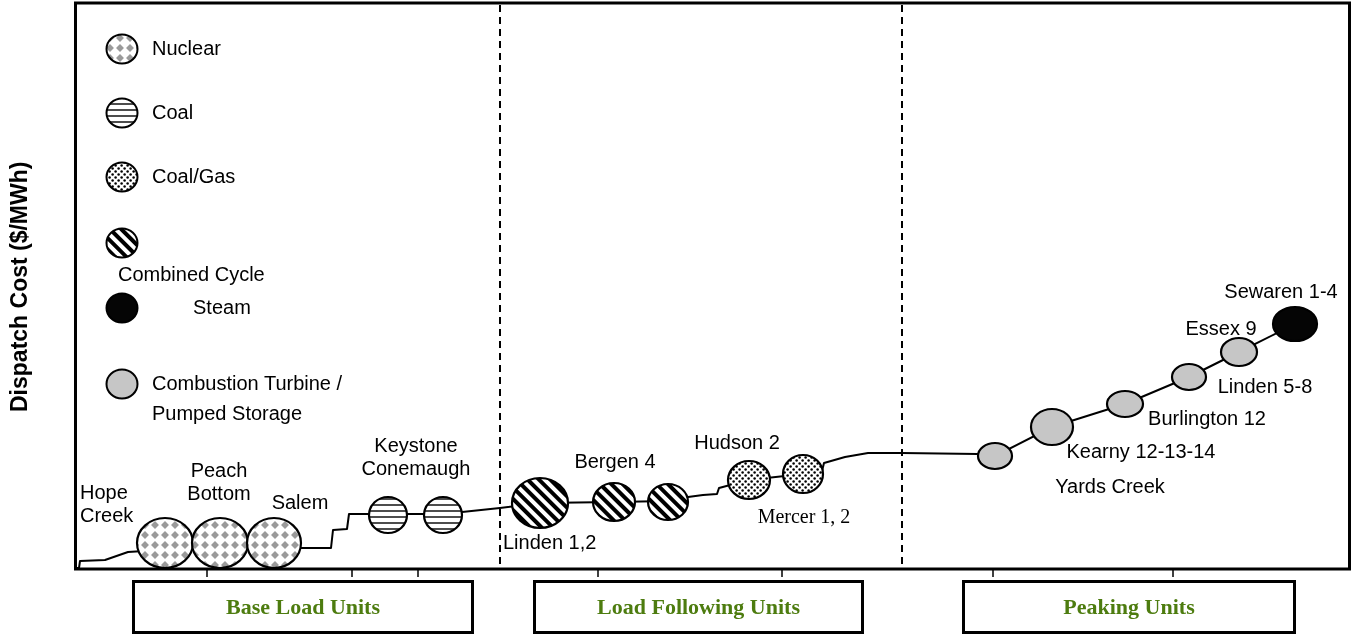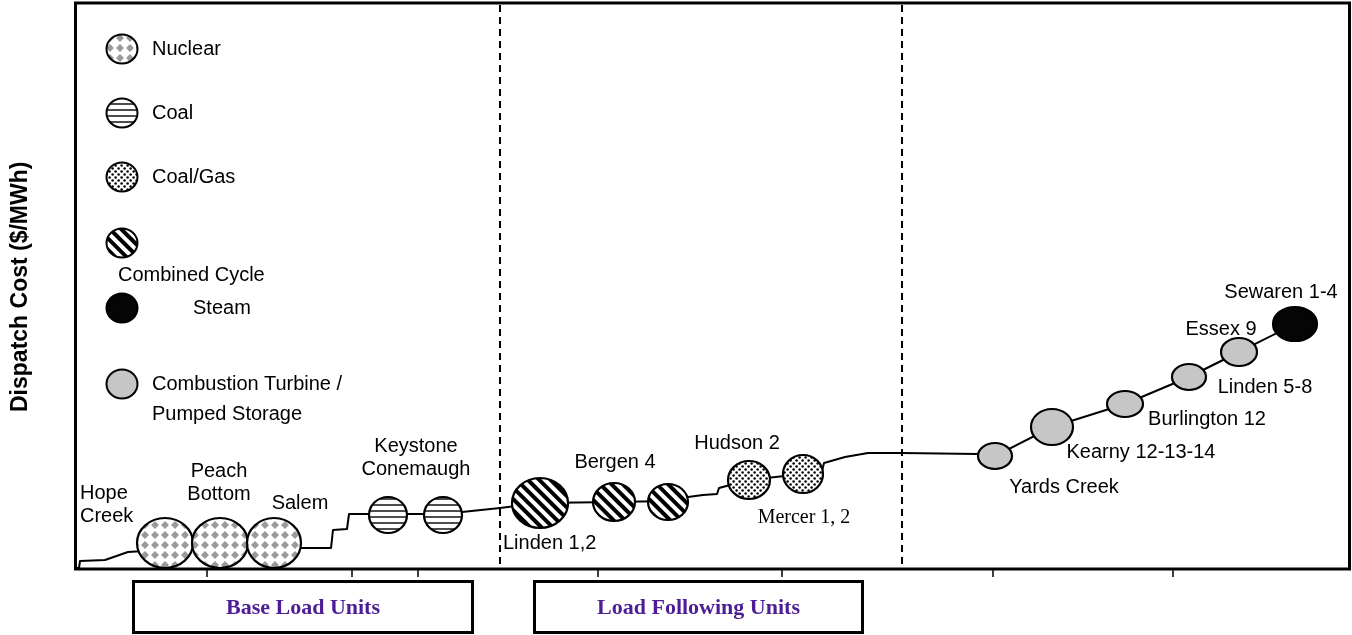--- a/index.html
+++ b/index.html
@@ -8,21 +8,21 @@
   #chart-svg{position:absolute;left:0;top:0;}
   #labels-layer,#legend-layer,#sections-layer{position:absolute;left:0;top:0;width:1352px;height:635px;pointer-events:none;}
   .unit-label{position:absolute;font-size:20px;line-height:23px;color:#000;white-space:nowrap;}
   .unit-label.center{width:300px;text-align:center;}
   .legend-row{position:absolute;display:flex;align-items:flex-start;}
   .legend-swatch{flex:0 0 auto;}
   .legend-text{margin-left:13px;font-size:20px;color:#000;}
   .legend-text .line{line-height:30px;white-space:nowrap;}
   .section-box{position:absolute;top:580px;height:48px;border:3px solid #000;background:#fff;
     display:flex;align-items:center;justify-content:center;
-    font-family:"Liberation Serif",serif;font-weight:bold;font-size:22px;color:#4c1d95;}
+    font-family:"Liberation Serif",serif;font-weight:bold;font-size:22px;color:#4d7c0f;}
   #y-axis-label{position:absolute;left:6px;top:412px;transform:rotate(-90deg);transform-origin:0 0;
     font-weight:bold;font-size:23px;color:#000;white-space:nowrap;}
 </style>
 </head>
 <body>
 
 <div id="stage">
 
   <svg id="chart-svg" width="1352" height="635">
     <defs>
@@ -147,21 +147,21 @@
       </div>
       <div class="unit-label center" style="top: 450px; left: 465px;">
         <div>Bergen 4</div>
       </div>
       <div class="unit-label center" style="top: 431px; left: 587px;">
         <div>Hudson 2</div>
       </div>
       <div class="unit-label center" style="top: 505px; left: 654px; font-family: Liberation Serif, serif;">
         <div>Mercer 1, 2</div>
       </div>
-      <div class="unit-label center" style="top: 475px; left: 914px;">
+      <div class="unit-label center" style="top: 475px; left: 960px;">
         <div>Yards Creek</div>
       </div>
       <div class="unit-label center" style="top: 440px; left: 991px;">
         <div>Kearny 12-13-14</div>
       </div>
       <div class="unit-label center" style="top: 407px; left: 1057px;">
         <div>Burlington 12</div>
       </div>
       <div class="unit-label center" style="top: 375px; left: 1115px;">
         <div>Linden 5-8</div>
@@ -169,16 +169,17 @@
       <div class="unit-label center" style="top: 317px; left: 1071px;">
         <div>Essex 9</div>
       </div>
       <div class="unit-label center" style="top: 280px; left: 1131px;">
         <div>Sewaren 1-4</div>
       </div>
     </div>
   <div id="sections-layer">
       <div class="section-box" style="left: 132px; width: 336px;">Base Load Units</div>
       <div class="section-box" style="left: 533px; width: 325px;">Load Following Units</div>
+      <div class="section-box" style="left: 962px; width: 328px;">Peaking Units</div>
     </div>
 
   <div id="y-axis-label">Dispatch Cost ($/MWh)</div>
 </div>
 
 </body></html>

